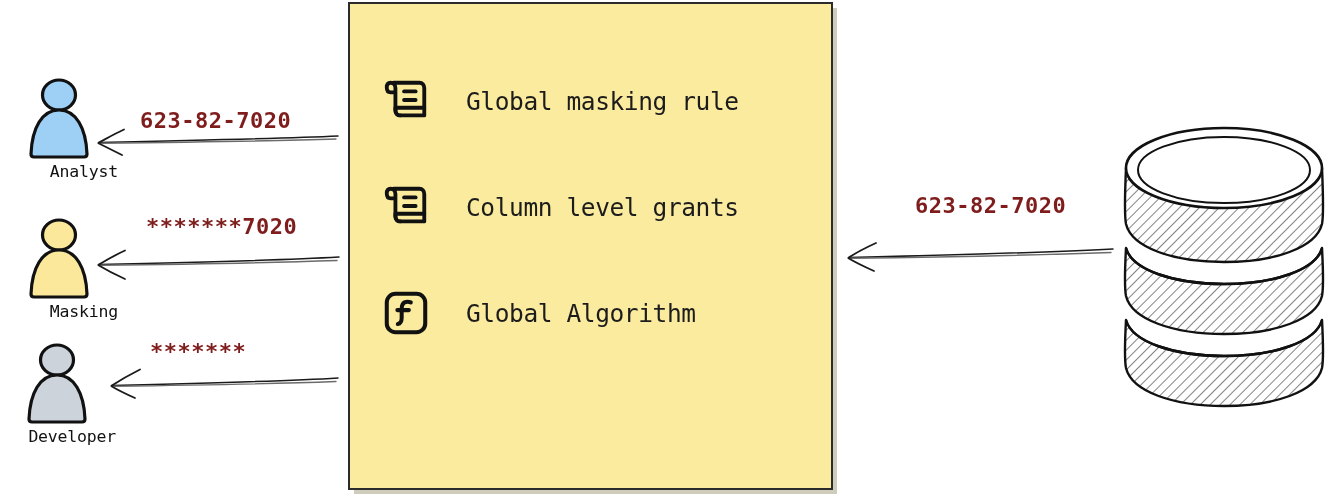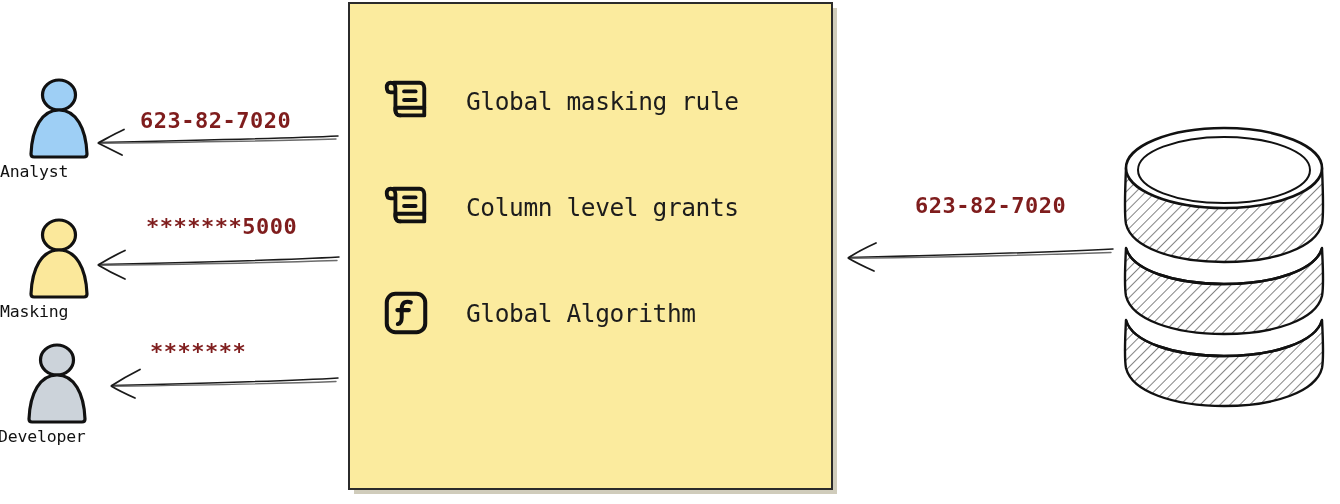--- a/index.html
+++ b/index.html
@@ -21,21 +21,21 @@
     position: absolute;
     inset: 0;
     width: 1340px;
     height: 504px;
   }
 
   
   .actor {
     position: absolute;
     width: 118px;
-    text-align: left;
+    text-align: right;
   }
   .actor .person {
     display: block;
     margin: 0 auto;
   }
   .actor .actor-label {
     display: block;
     margin-top: 2px;
     font-size: 16.5px;
     letter-spacing: -0.2px;
@@ -143,21 +143,21 @@
 
   <div class="actor" id="actor-developer">
     <svg class="person" width="74" height="82" viewBox="0 0 74 82">
       <ellipse cx="37" cy="17" rx="16.5" ry="15" fill="#ccd3da" stroke="#111" stroke-width="3.2"></ellipse>
       <path d="M37 32 C20 32 10 50 9 76 C9 78 10 79 12 79 L62 79 C64 79 65 78 65 76 C64 50 54 32 37 32 Z" fill="#ccd3da" stroke="#111" stroke-width="3.2" stroke-linejoin="round"></path>
     </svg>
     <span class="actor-label">Developer</span>
   </div>
 
   <div class="flow-label" id="label-analyst">623-82-7020</div>
-  <div class="flow-label" id="label-support">*******5000</div>
+  <div class="flow-label" id="label-support">*******7020</div>
   <div class="flow-label" id="label-developer">*******</div>
 
   <svg class="arrow-svg" id="arrow-analyst" width="246" height="34" viewBox="0 0 246 34">
     <path d="M243 11 C200 13 120 15 4 17.5" fill="none" stroke="#1a1a1a" stroke-width="1.5" stroke-linecap="round"></path>
     <path d="M241 14 C198 15.5 118 17 5 18.2" fill="none" stroke="#6b6b6b" stroke-width="1.4" stroke-linecap="round"></path>
     <path d="M3.5 17.8 C9 15 18 9.5 29 4.5" fill="none" stroke="#1a1a1a" stroke-width="1.8" stroke-linecap="round"></path>
     <path d="M3.5 18.2 C9 21 17 25 27 30" fill="none" stroke="#1a1a1a" stroke-width="1.8" stroke-linecap="round"></path>
   </svg>
 
   <svg class="arrow-svg" id="arrow-support" width="246" height="34" viewBox="0 0 246 34">

